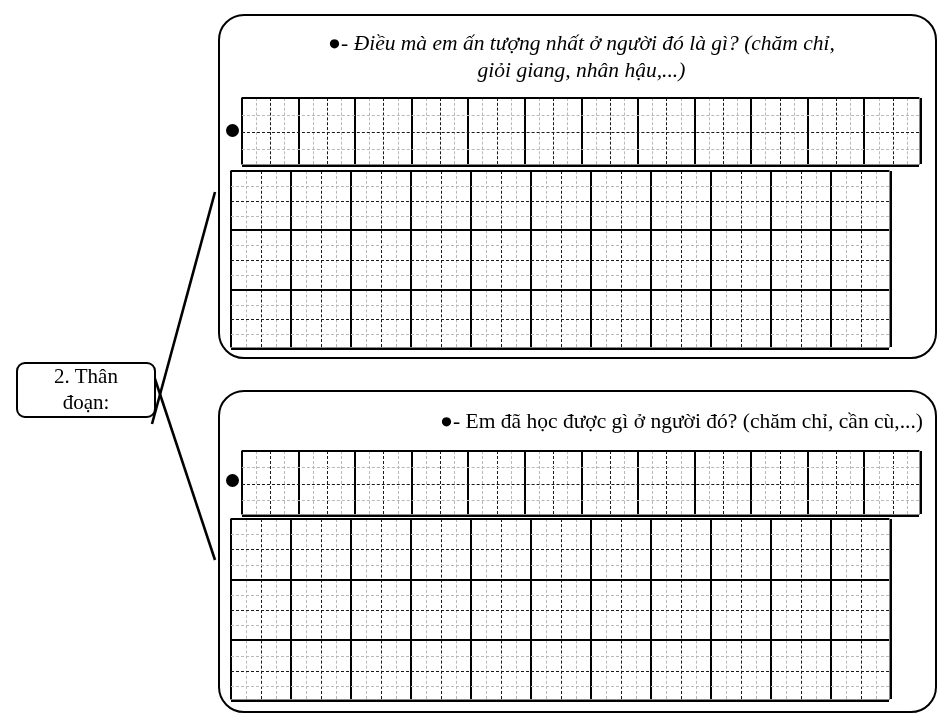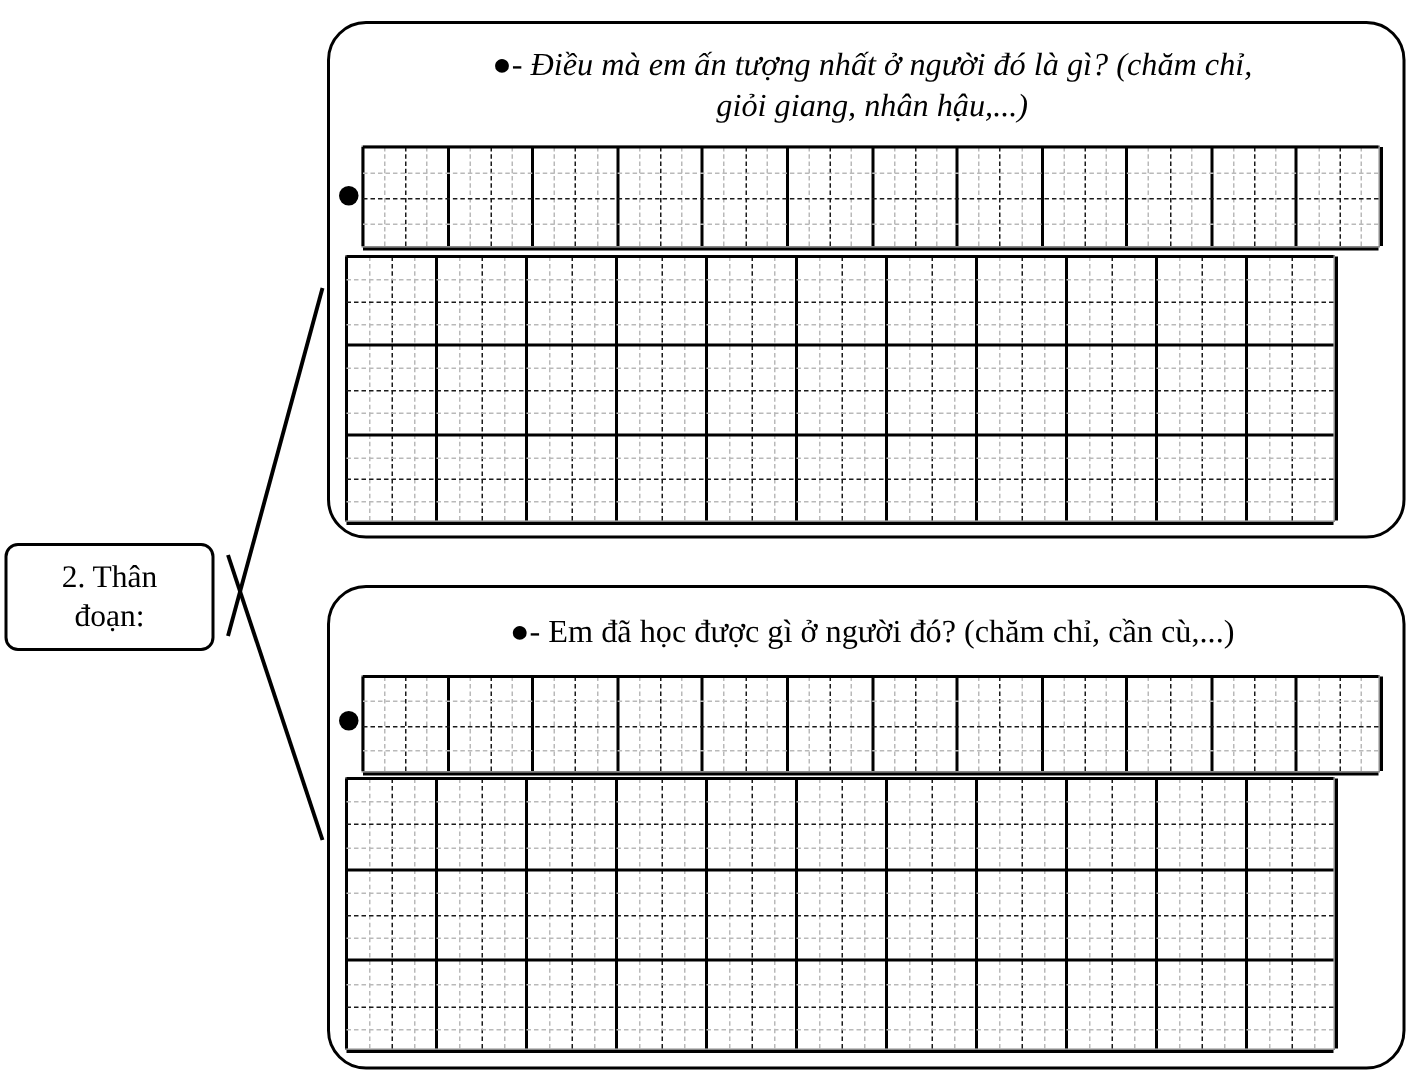--- a/index.html
+++ b/index.html
@@ -123,21 +123,21 @@
 </head>
 <body>
 
 <div id="canvas">
 
   <svg id="connectors" viewBox="0 0 952 727" xmlns="http://www.w3.org/2000/svg">
       <line x1="152" y1="424" x2="215" y2="192" stroke="#000000" stroke-width="2.6"></line>
       <line x1="152" y1="370" x2="215" y2="560" stroke="#000000" stroke-width="2.6"></line>
     </svg>
 
-  <div class="label-box" id="left-label" style="left: 3px; top: 362px; width: 140px; height: 72px;">
+  <div class="label-box" id="left-label" style="left: 16px; top: 362px; width: 140px; height: 56px;">
     <span style="white-space: pre-line;">2. Thân
 đoạn:</span>
   </div>
 
   <div id="cards-host">
       <div class="card" style="left: 218px; top: 14px; width: 719px; height: 345px;"></div>
       <div class="card" style="left: 218px; top: 390px; width: 719px; height: 323px;"></div>
     </div>
 
 <div class="card-heading" style="left: 240px; top: 30px; width: 683px; font-style: italic;">●- Điều mà em ấn tượng nhất ở người đó là gì? (chăm chỉ,
@@ -252,21 +252,21 @@
       <div class="major-h" style="top: 58.3333px;"></div>
       <div class="minor-h" style="top: 74.1667px;"></div>
       <div class="mid-h" style="top: 89px;"></div>
       <div class="minor-h" style="top: 103.833px;"></div>
       <div class="major-h" style="top: 117.667px;"></div>
       <div class="minor-h" style="top: 133.5px;"></div>
       <div class="mid-h" style="top: 148.333px;"></div>
       <div class="minor-h" style="top: 163.167px;"></div>
       <div class="major-h" style="top: 177px;"></div>
     </div>
-    <div class="card-heading" style="left: 240px; top: 408px; width: 683px;">●- Em đã học được gì ở người đó? (chăm chỉ, cần cù,...)</div>
+    <div class="card-heading" style="left: 240px; top: 408px; width: 683px; text-align: right;">●- Em đã học được gì ở người đó? (chăm chỉ, cần cù,...)</div>
     <div class="row-bullet" style="left: 226px; top: 474px;"></div>
     <div class="grid" style="left: 241px; top: 450px; width: 679px; height: 65px;">
       <div class="major-v" style="left: -1px;"></div>
       <div class="minor-v" style="left: 14.1458px;"></div>
       <div class="mid-v" style="left: 28.2917px;"></div>
       <div class="minor-v" style="left: 42.4375px;"></div>
       <div class="major-v" style="left: 55.5833px;"></div>
       <div class="minor-v" style="left: 70.7292px;"></div>
       <div class="mid-v" style="left: 84.875px;"></div>
       <div class="minor-v" style="left: 99.0208px;"></div>

